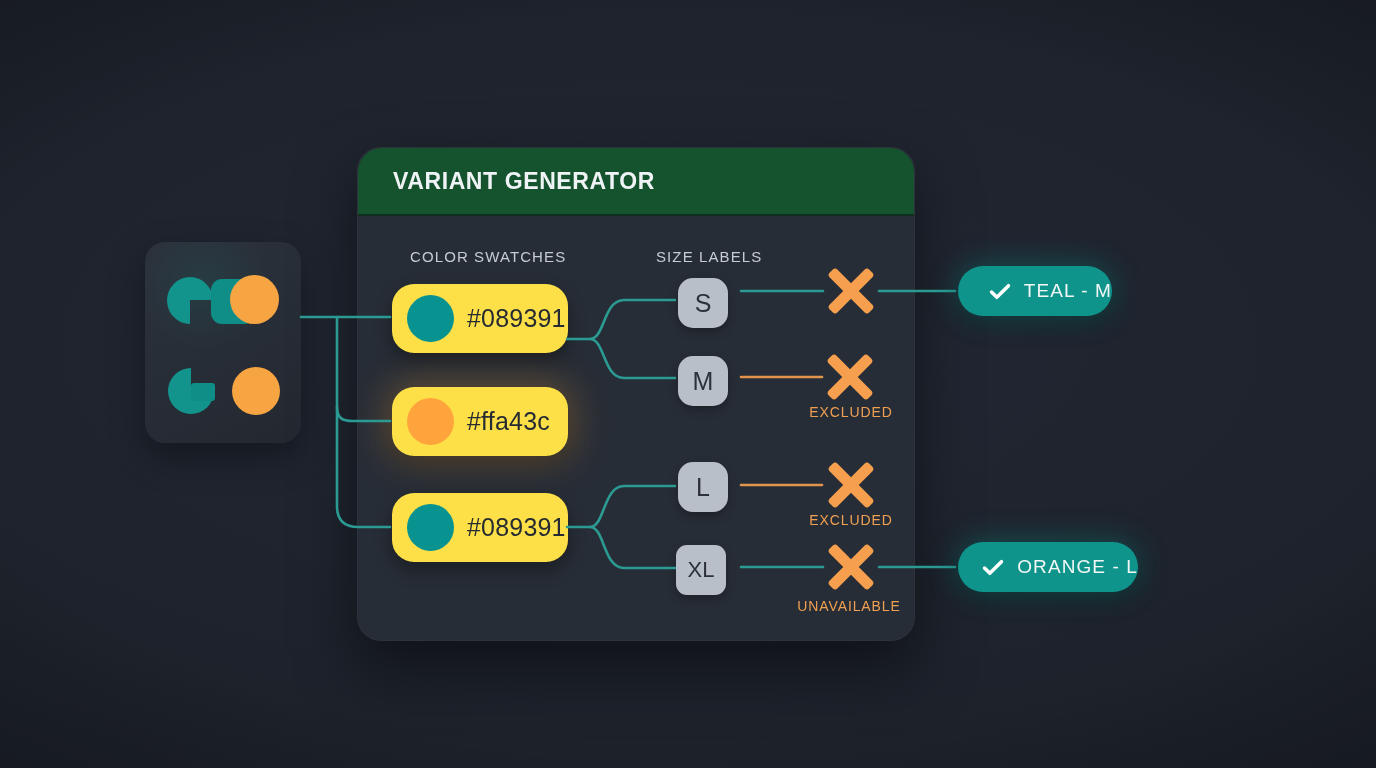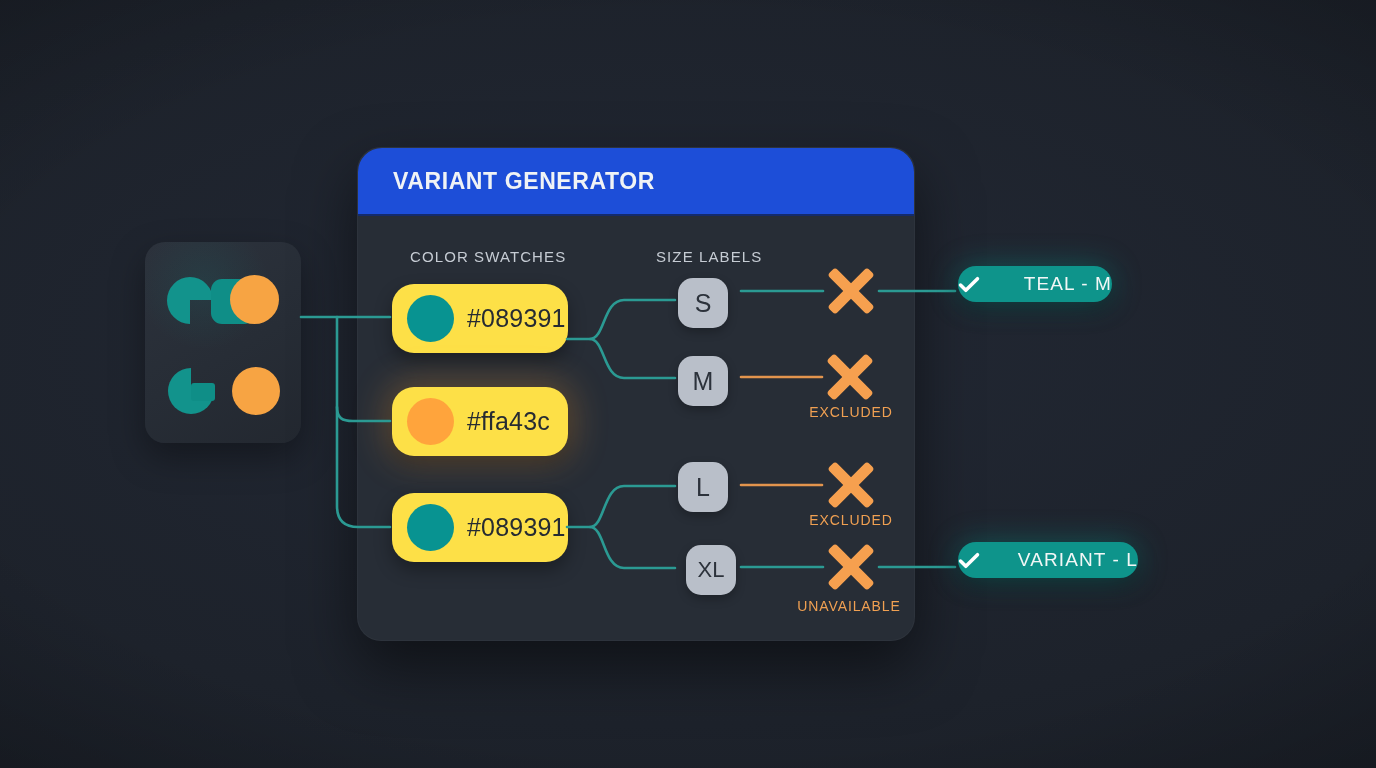--- a/index.html
+++ b/index.html
@@ -41,21 +41,21 @@
   .connectors{position:absolute;inset:0;z-index:2;pointer-events:none;}
 
   
   .panel{
     position:absolute;left:357px;top:147px;width:558px;height:494px;border-radius:24px;
     background:#272d36;border:1px solid rgba(255,255,255,0.03);
     box-shadow:0 26px 60px rgba(0,0,0,0.5);z-index:1;
   }
   .panel-header{
     position:absolute;left:0;top:0;right:0;height:68px;border-radius:24px 24px 0 0;
-    background:#1d4ed8;border-bottom:2px solid rgba(12,15,20,0.55);
+    background:#14532d;border-bottom:2px solid rgba(12,15,20,0.55);
     display:flex;align-items:center;padding:0 35px;
   }
   .panel-title{
     color:#f0f3f5;font-size:23px;font-weight:700;letter-spacing:0.6px;
   }
   .col-label{
     position:absolute;color:#c6ccd4;font-size:15px;letter-spacing:1.1px;font-weight:400;white-space:nowrap;
   }
   .col-label.swatches{left:52px;top:100px;}
   .col-label.sizes{left:298px;top:100px;}
@@ -81,22 +81,22 @@
 
   
   .x-mark{position:absolute;width:48px;height:48px;z-index:4;}
   .annotation{
     position:absolute;transform:translateX(-50%);white-space:nowrap;z-index:4;
     color:#f0a052;font-size:14px;font-weight:400;letter-spacing:0.9px;
   }
 
   
   .result-badge{
-    position:absolute;height:36px;border-radius:25px;background:#0e948b;
-    display:flex;align-items:center;justify-content:space-between;gap:13px;z-index:4;
+    position:absolute;height:50px;border-radius:25px;background:#0e948b;
+    display:flex;align-items:center;justify-content:flex-end;gap:13px;z-index:4;
     box-shadow:0 0 30px rgba(14,148,139,0.45),0 8px 20px rgba(0,0,0,0.35);
   }
   .result-label{color:#f2f7f6;font-size:19px;letter-spacing:1.1px;font-weight:500;}
 </style>
 </head>
 <body>
 
 <div class="stage">
 
   <div class="source-card">
@@ -151,21 +151,21 @@
 
     <div class="size-chip" style="left:320px;top:130px;">
       <span>S</span>
     </div>
     <div class="size-chip" style="left:320px;top:208px;">
       <span>M</span>
     </div>
     <div class="size-chip" style="left:320px;top:314px;">
       <span>L</span>
     </div>
-    <div class="size-chip xl" style="left:328px;top:397px;">
+    <div class="size-chip xl" style="left:318px;top:397px;border-radius:11px;">
       <span>XL</span>
     </div>
   </div>
 
   <svg class="x-mark" style="left:827px;top:267px;" viewBox="0 0 48 48">
     <g fill="#f6a04f">
       <rect x="-4" y="18.5" width="56" height="11" rx="3.5" transform="rotate(45 24 24)"></rect>
       <rect x="-4" y="18.5" width="56" height="11" rx="3.5" transform="rotate(-45 24 24)"></rect>
     </g>
   </svg>
@@ -195,16 +195,16 @@
   <div class="result-badge" style="left:958px;top:266px;width:154px;">
     <svg width="22" height="17" viewBox="0 0 20 16">
       <path d="M2,8.5 L7,13.5 L18,2.5" stroke="#ffffff" stroke-width="3.3" fill="none" stroke-linecap="round" stroke-linejoin="round"></path>
     </svg>
     <span class="result-label">TEAL - M</span>
   </div>
   <div class="result-badge" style="left:958px;top:542px;width:180px;">
     <svg width="22" height="17" viewBox="0 0 20 16">
       <path d="M2,8.5 L7,13.5 L18,2.5" stroke="#ffffff" stroke-width="3.3" fill="none" stroke-linecap="round" stroke-linejoin="round"></path>
     </svg>
-    <span class="result-label">VARIANT - L</span>
+    <span class="result-label">ORANGE - L</span>
   </div>
 
 </div>
 
 </body></html>

